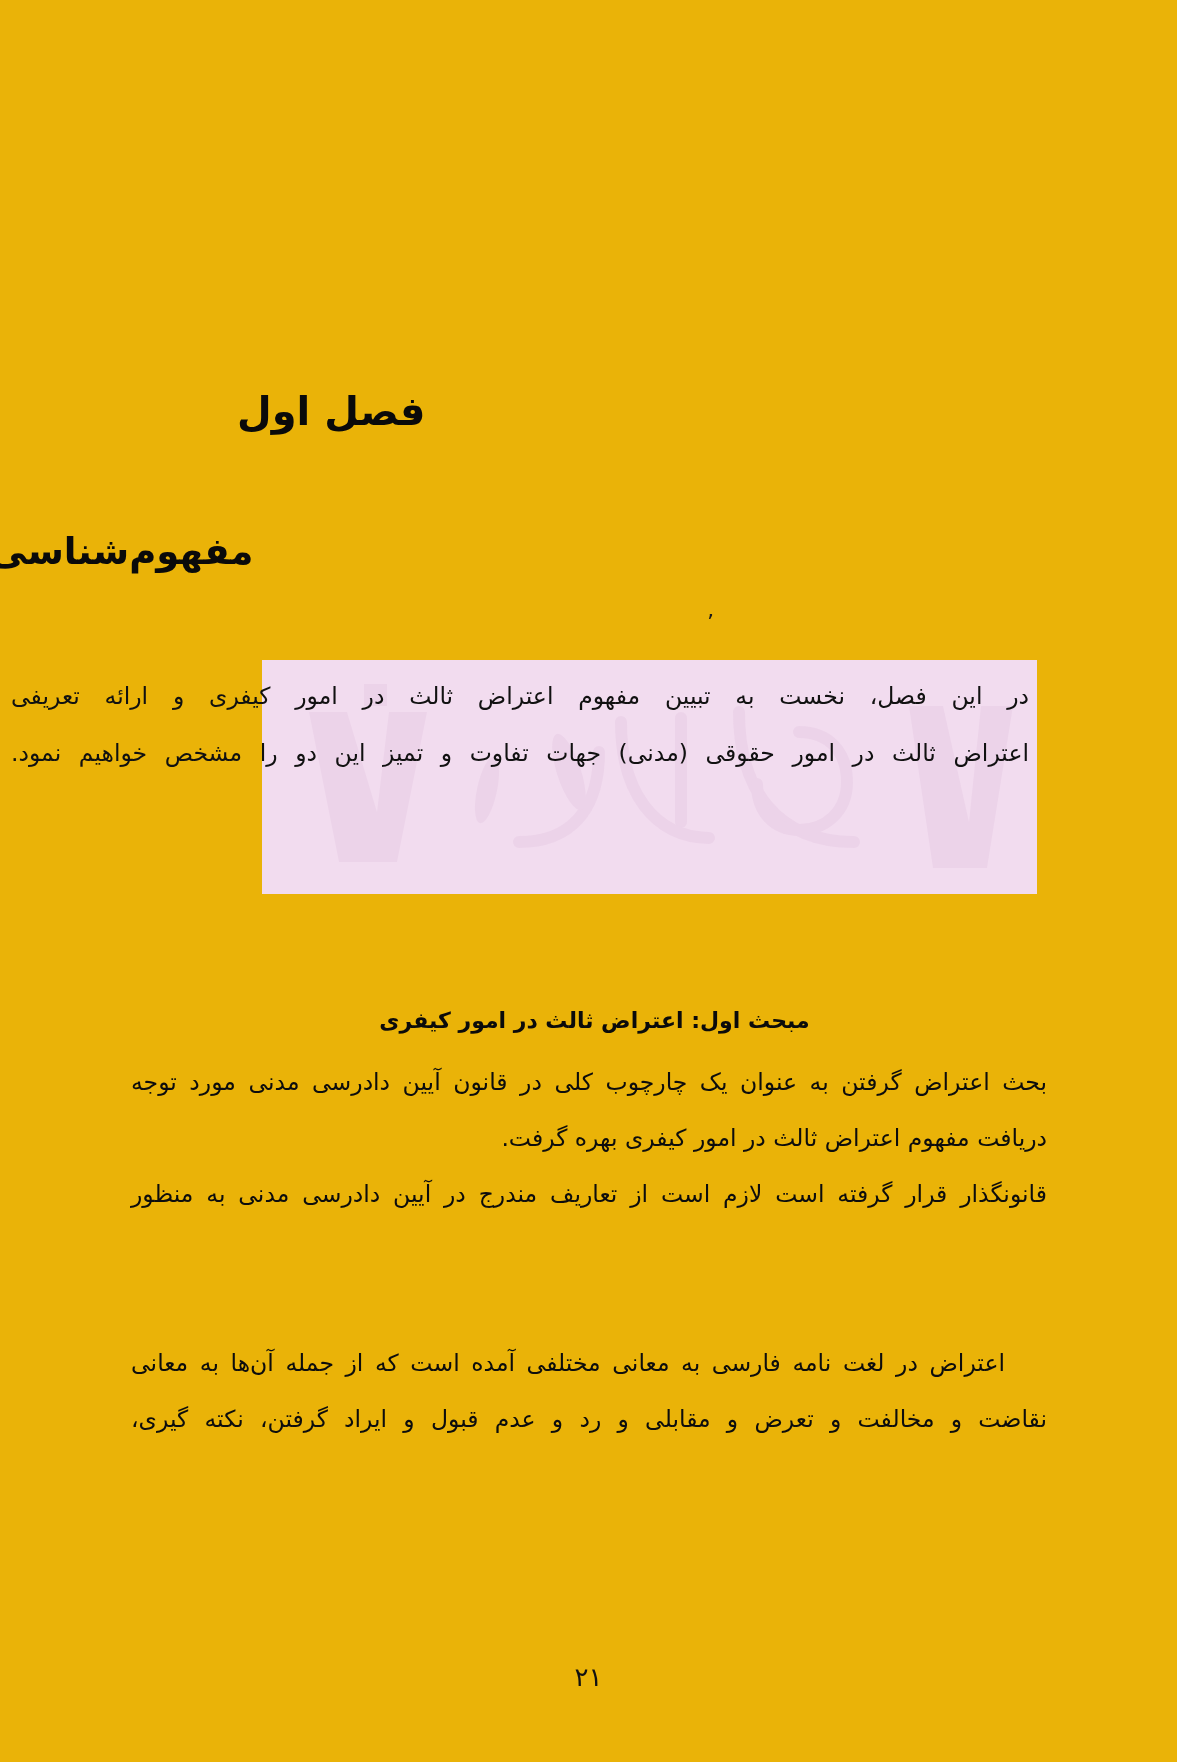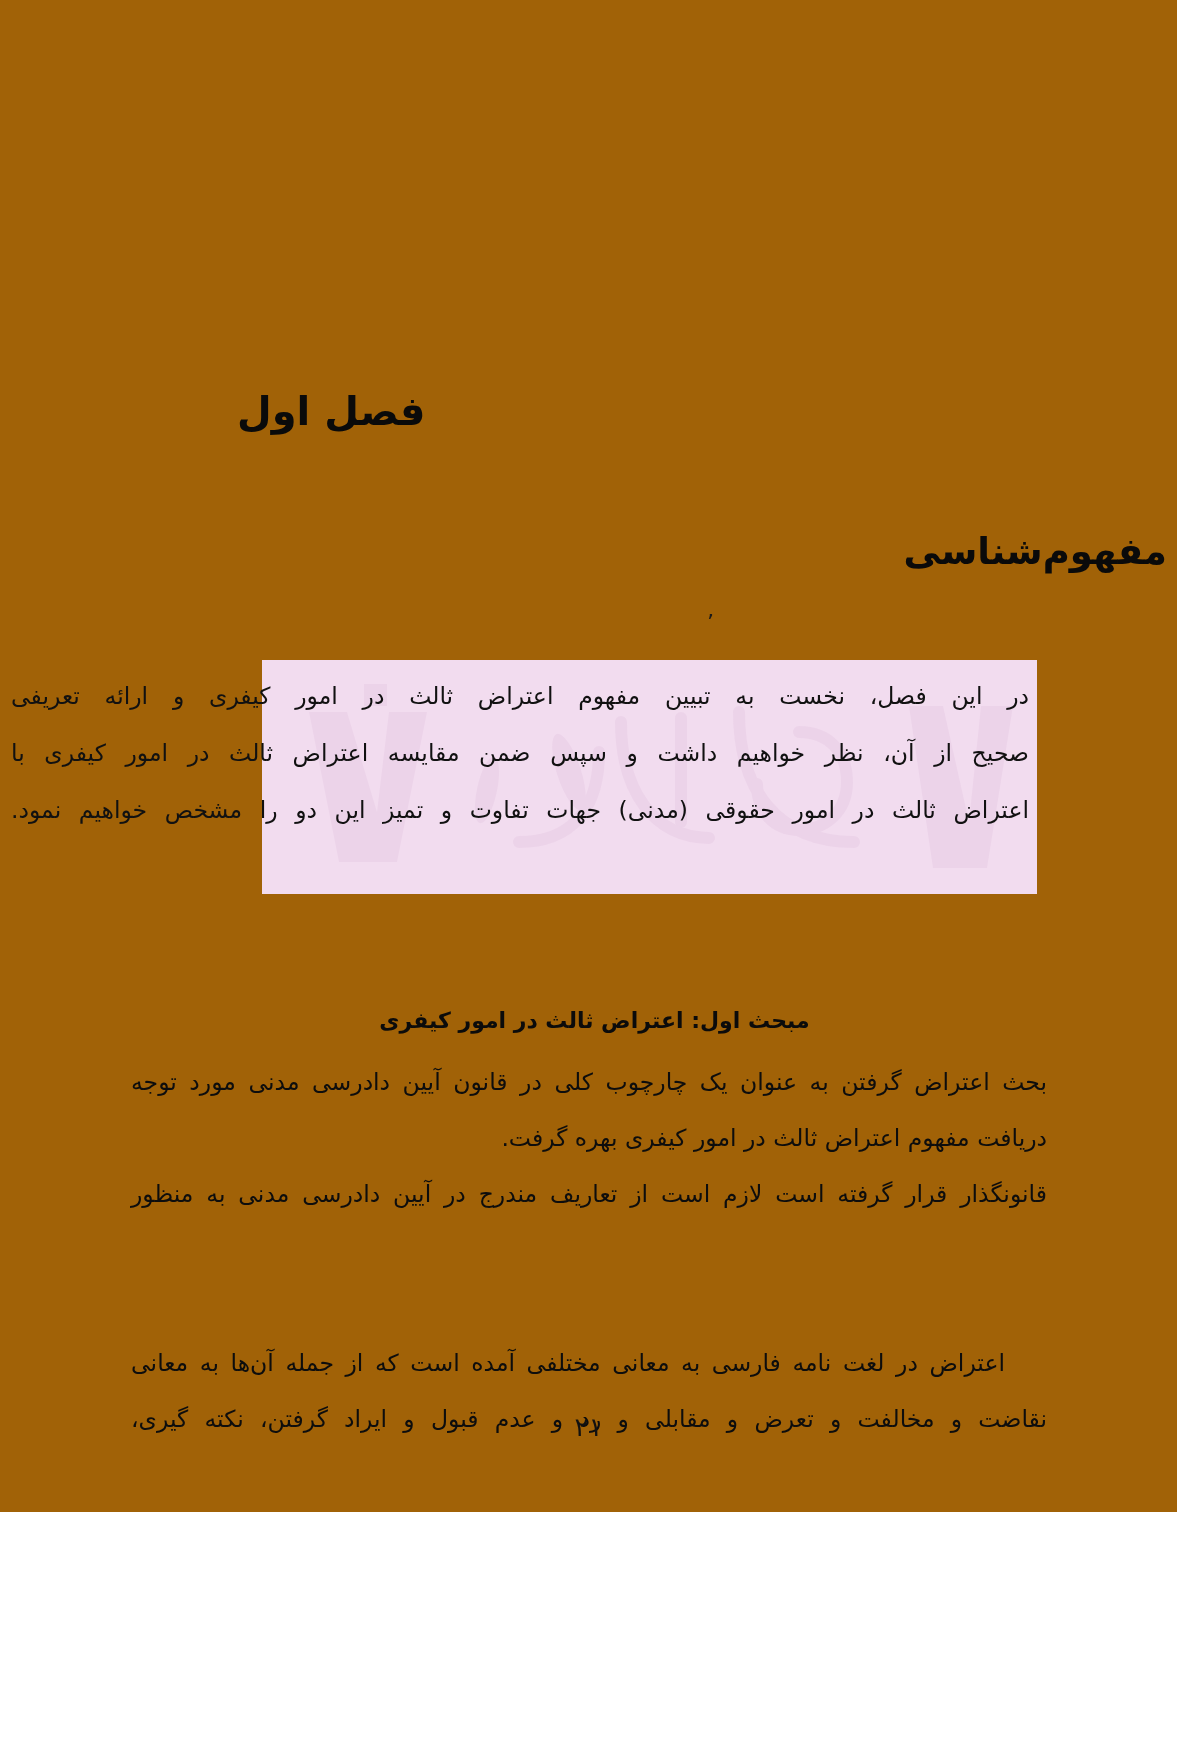--- a/index.html
+++ b/index.html
@@ -6,22 +6,22 @@
     margin: 0;
     padding: 0;
     background: #ffffff;
   }
   body {
     font-family: "DejaVu Sans", "Liberation Sans", sans-serif;
   }
   .page {
     position: relative;
     width: 1177px;
-    height: 1512px;
-    background: #a16207;
+    height: 1762px;
+    background: #eab308;
     overflow: hidden;
     box-sizing: border-box;
   }
 
   
   .chapter-title {
     position: absolute;
     top: 388px;
     right: 155px;
     width: 800px;
@@ -36,21 +36,21 @@
     display: inline-block;
     padding-left: 15px;
   }
 
   
   .section-title {
     position: absolute;
     top: 530px;
     left: 0;
     width: 1177px;
-    text-align: right;
+    text-align: left;
     font-size: 37px;
     font-weight: bold;
     color: #0a0a0a;
     direction: rtl;
   }
   .section-title-inner {
     display: inline-block;
     transform: translateX(-10px);
   }
 
@@ -186,21 +186,20 @@
       </g>
       <g fill="#e7cbe4">
         <ellipse cx="300" cy="100" rx="12" ry="40" transform="rotate(-18 300 100)"></ellipse>
         <ellipse cx="218" cy="118" rx="10" ry="34" transform="rotate(12 218 118)"></ellipse>
       </g>
     </svg>
   </div>
 
   <div class="highlight-text">
     <span class="hl-line">در این فصل، نخست به تبیین مفهوم اعتراض ثالث در امور کیفری و ارائه تعریفی</span>
-    <span class="hl-line">صحیح از آن، نظر خواهیم داشت و سپس ضمن مقایسه اعتراض ثالث در امور کیفری با</span>
     <span class="hl-line">اعتراض ثالث در امور حقوقی (مدنی) جهات تفاوت و تمیز این دو را مشخص خواهیم نمود.</span>
   </div>
 
   <div class="mabhas-heading">مبحث اول: اعتراض ثالث در امور کیفری</div>
 
   <div class="body-block" id="para-1">
     <p class="para" style="text-indent:0">بحث اعتراض گرفتن به عنوان یک چارچوب کلی در قانون آیین دادرسی مدنی مورد توجه</p>
     <p class="para last-natural" style="text-indent:0">دریافت مفهوم اعتراض ثالث در امور کیفری بهره گرفت.</p>
     <p class="para" style="text-indent:0">قانونگذار قرار گرفته است لازم است از تعاریف مندرج در آیین دادرسی مدنی به منظور</p>
   </div>

